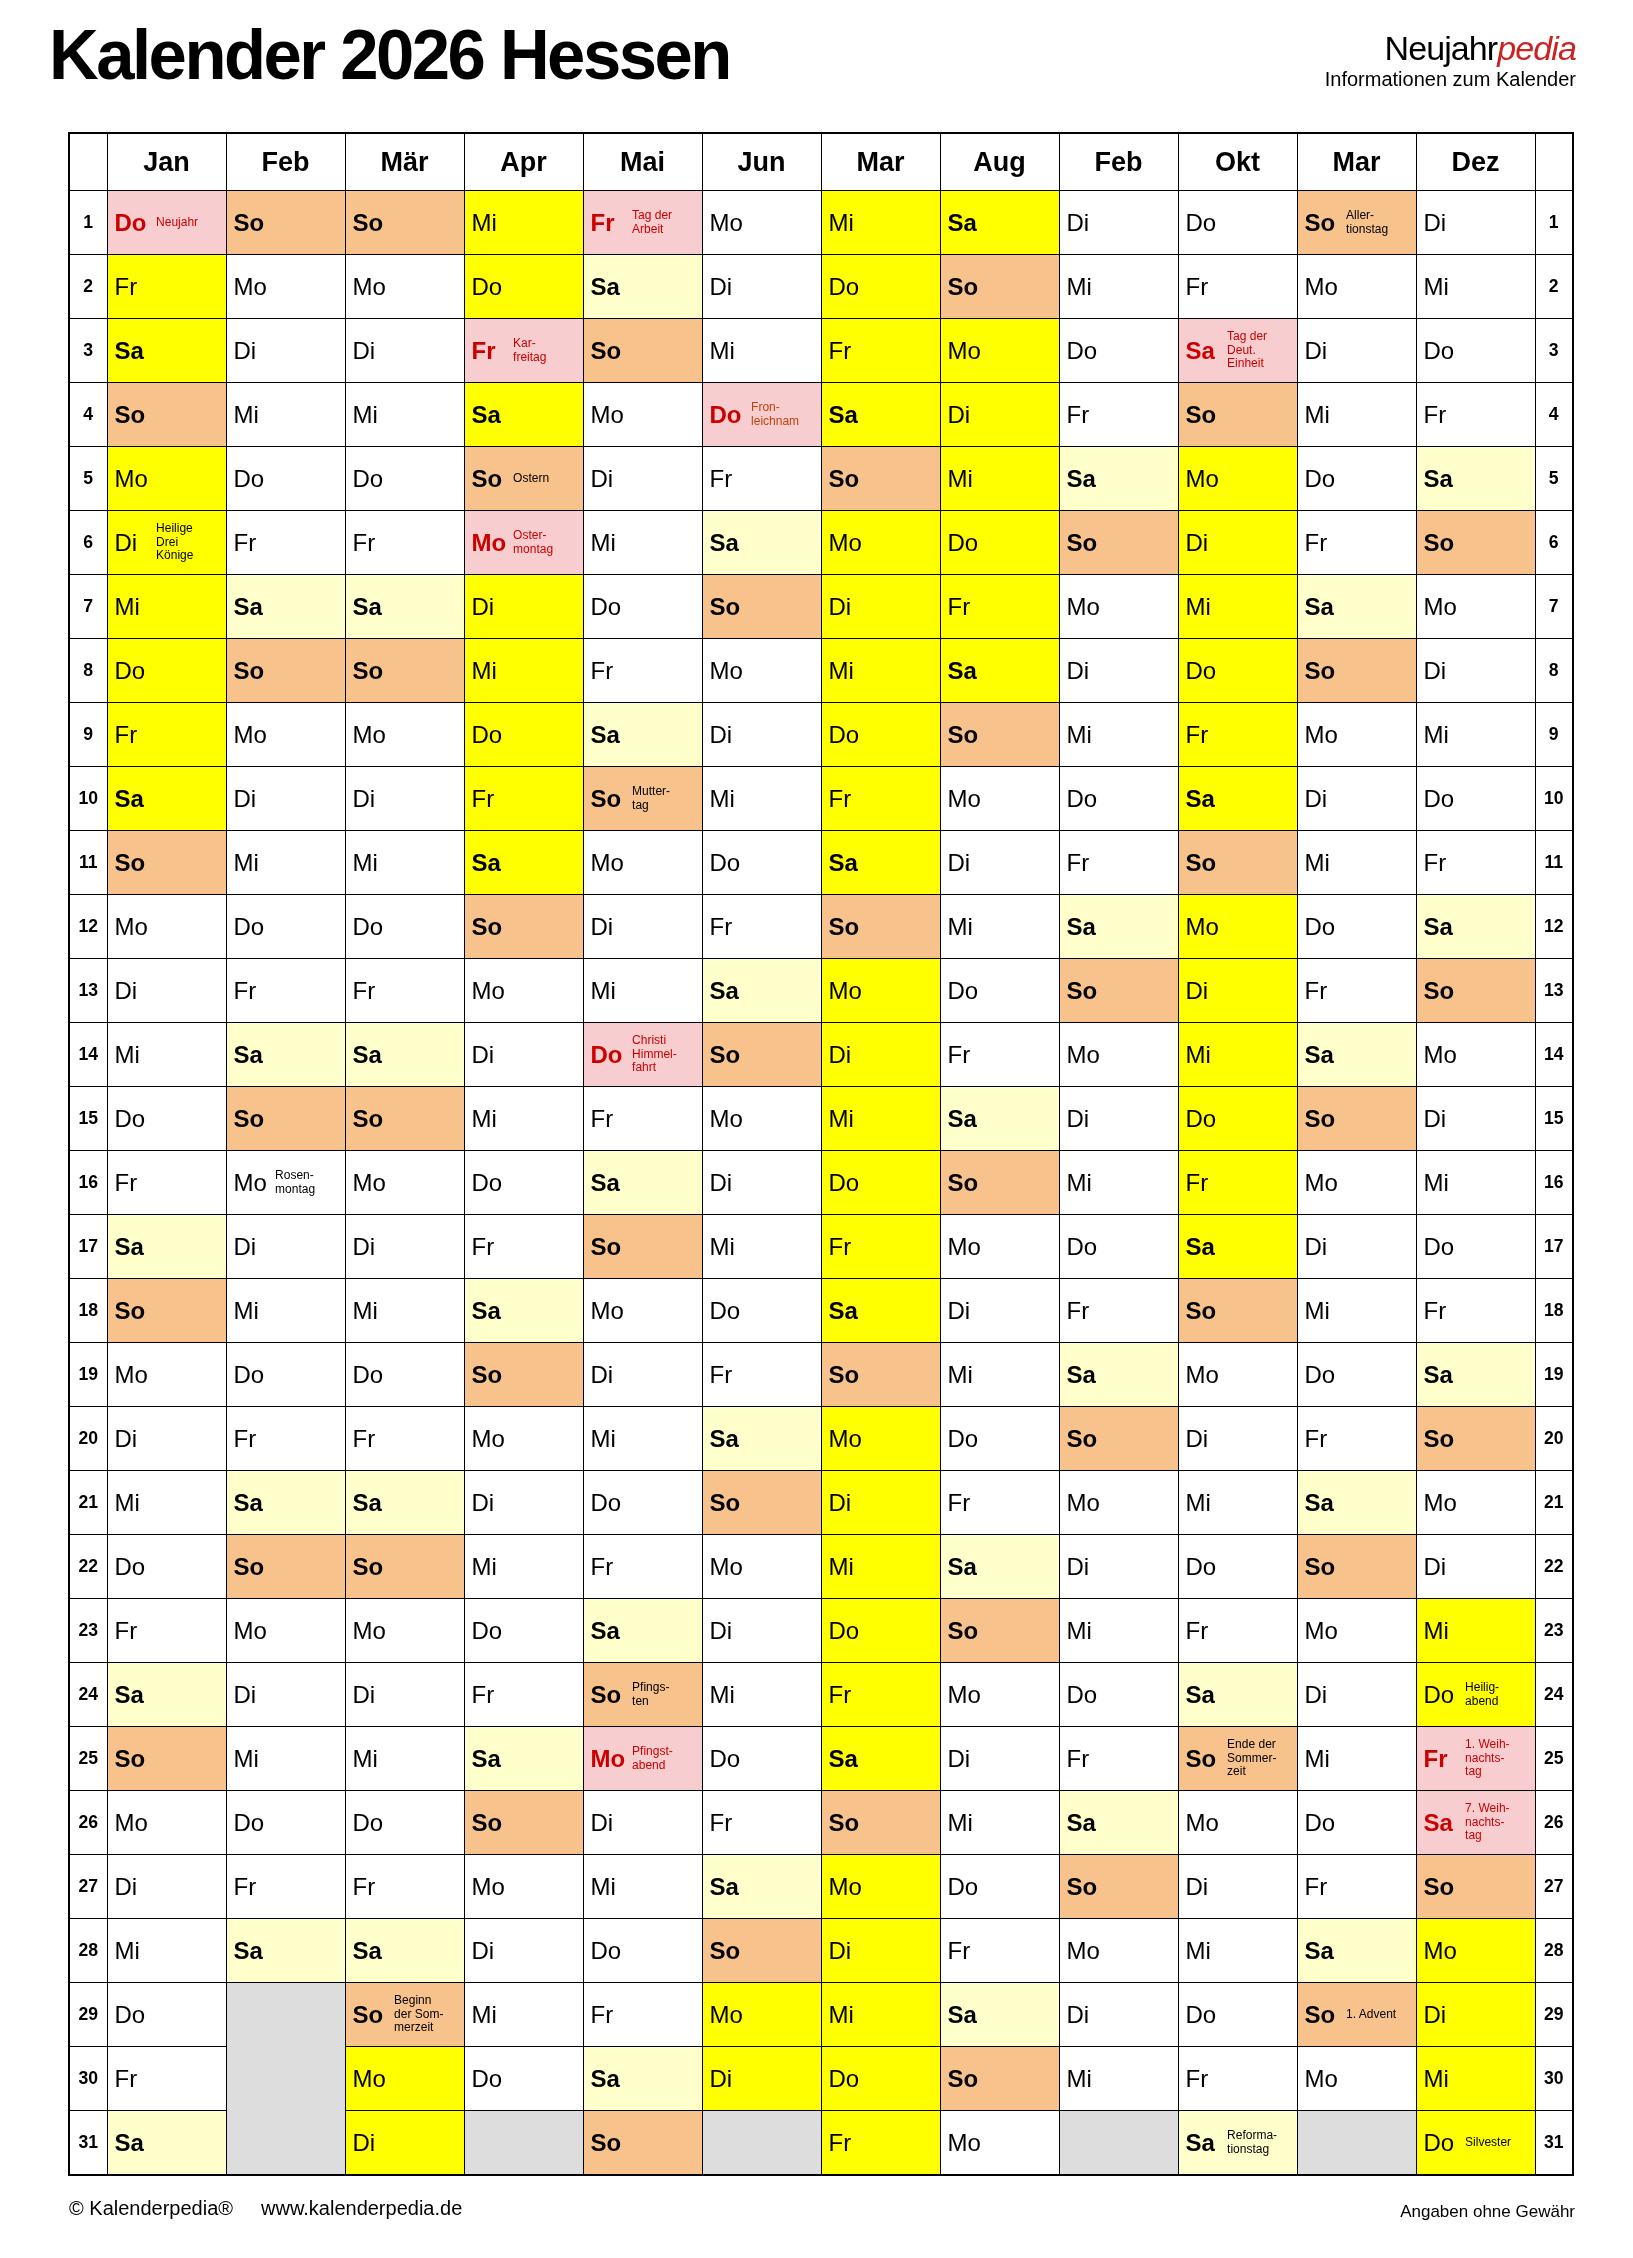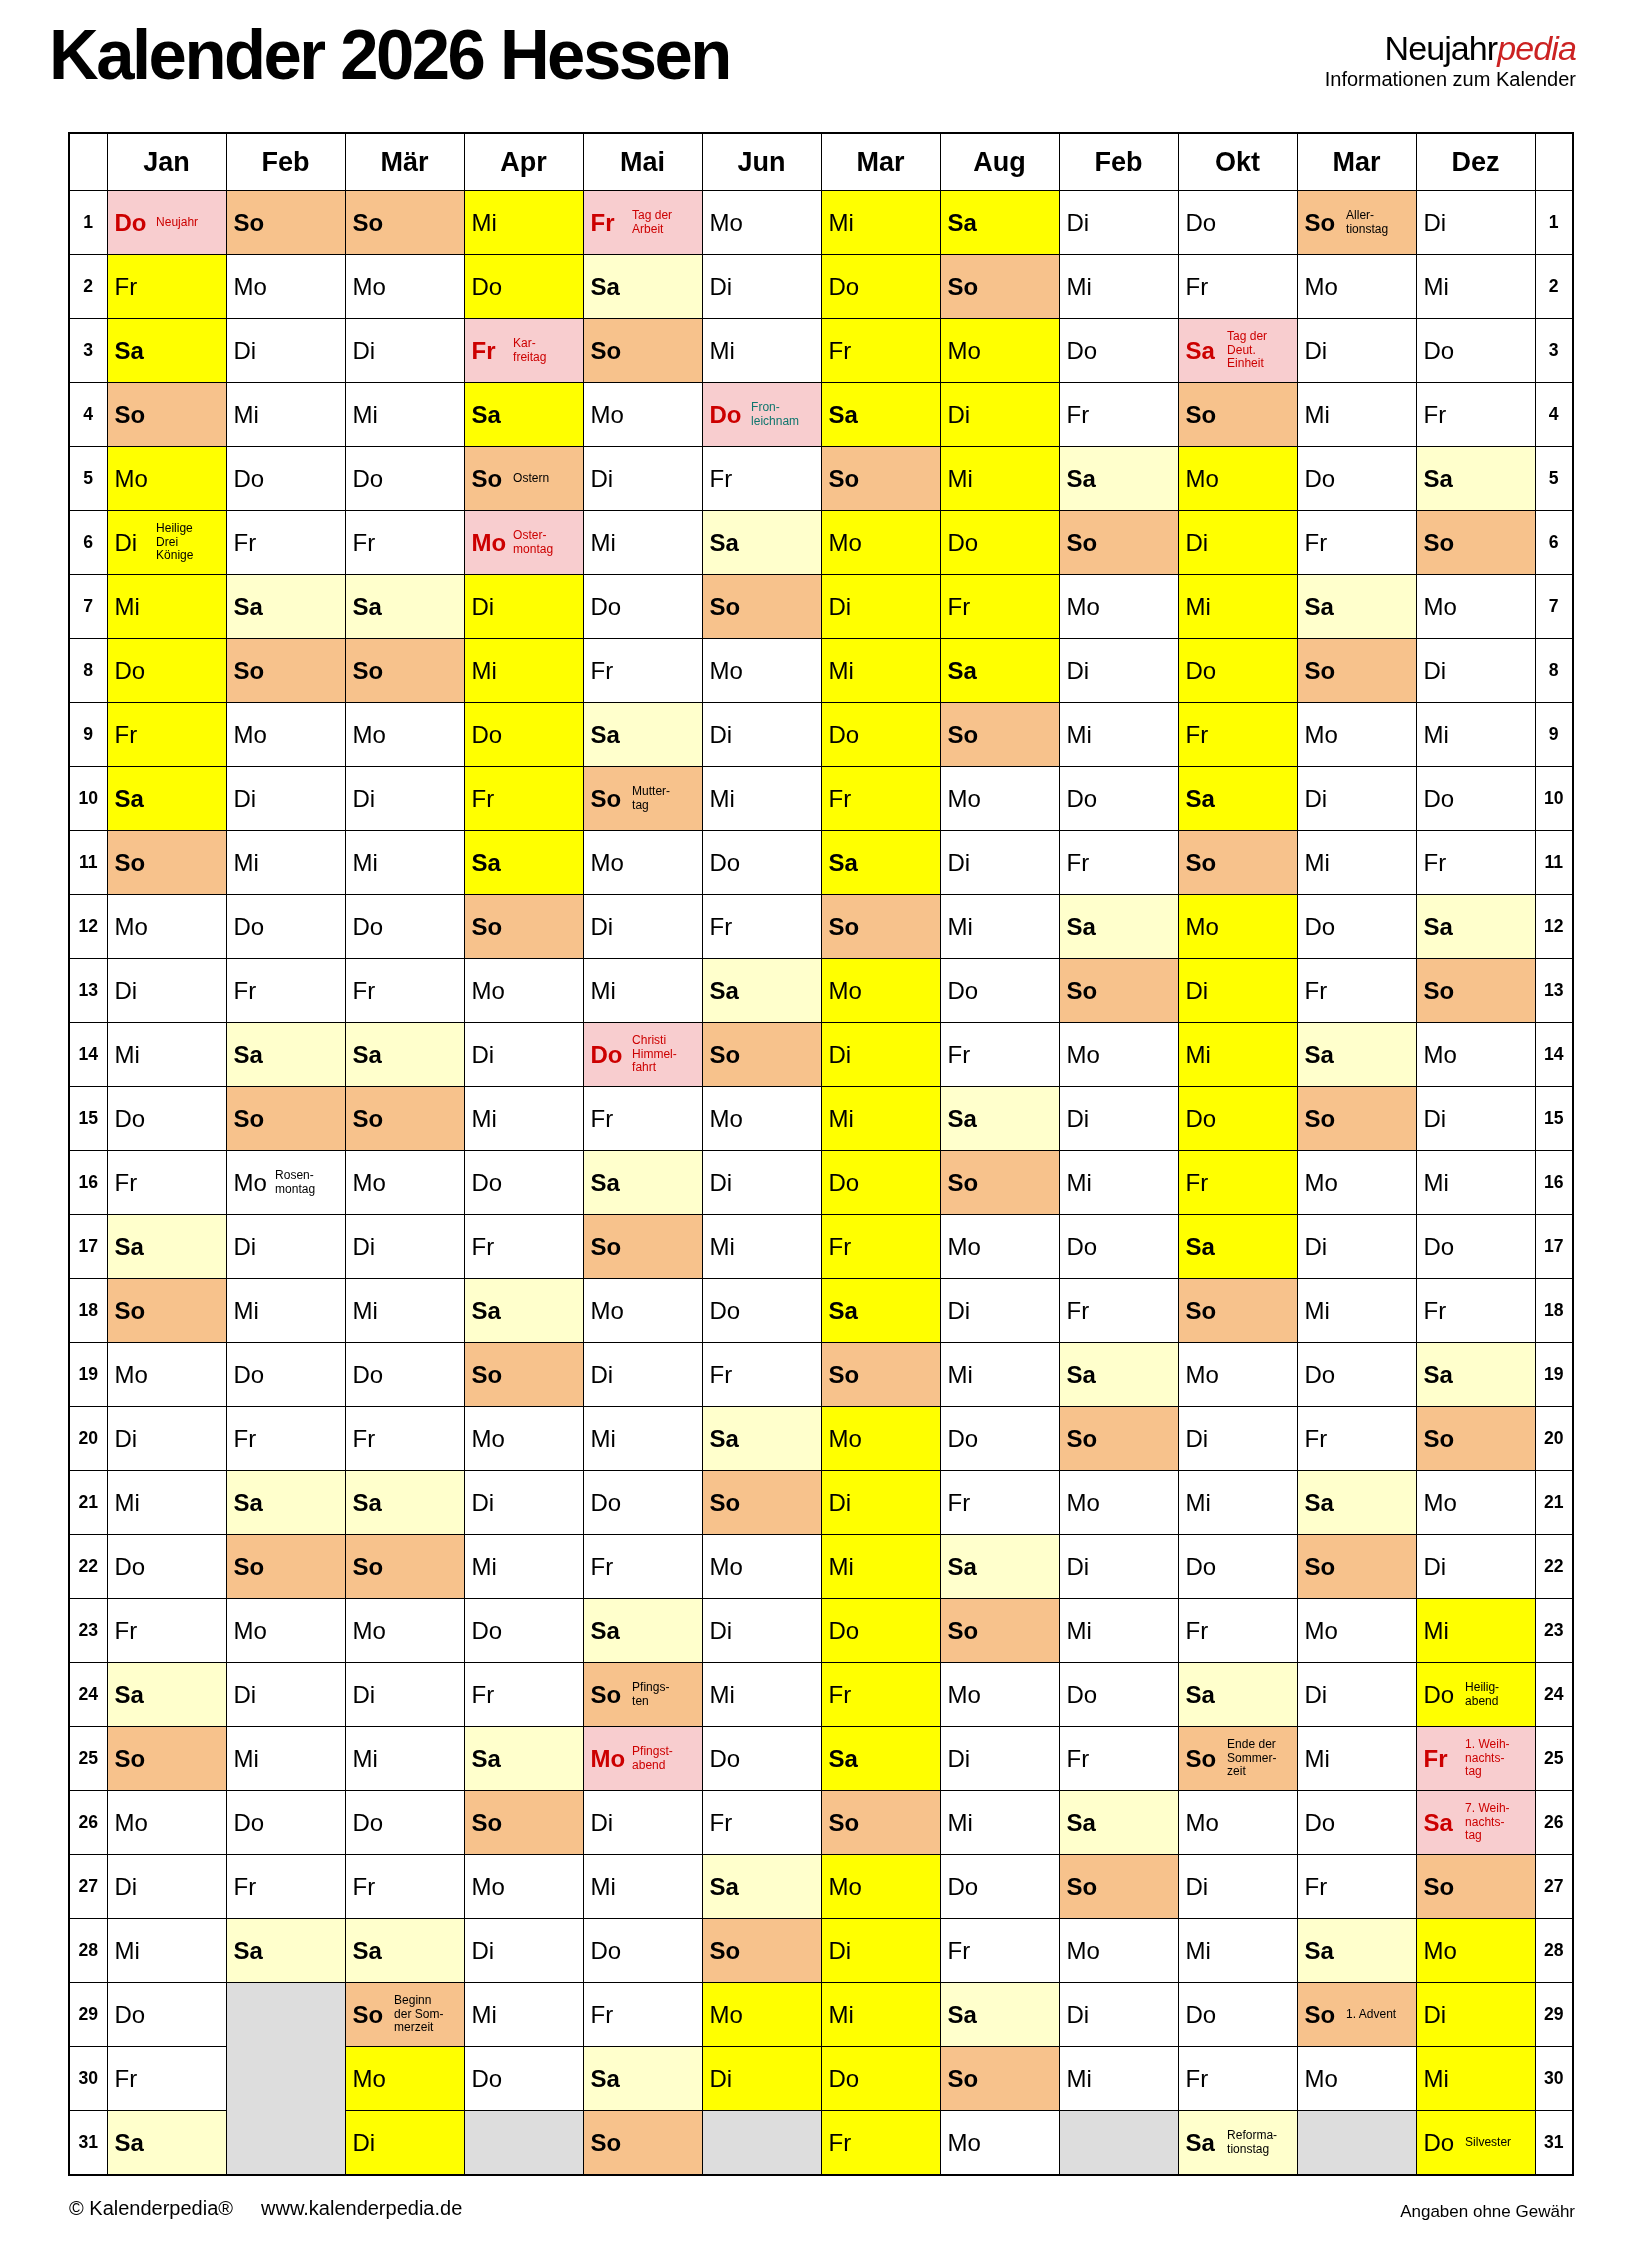--- a/index.html
+++ b/index.html
@@ -302,21 +302,21 @@
           </div>
         </td>
         <td style="background: rgb(255, 255, 255);">
           <div class="cellwrap">
             <span class="wd">Mo</span>
           </div>
         </td>
         <td style="background: rgb(248, 205, 207);">
           <div class="cellwrap">
             <span class="wd b" style="color: rgb(204, 0, 0);">Do</span>
-            <span class="note" style="color: #0f766e;">Fron-
+            <span class="note" style="color: #c2410c;">Fron-
 leichnam</span>
           </div>
         </td>
         <td style="background: rgb(255, 255, 0);">
           <div class="cellwrap">
             <span class="wd b">Sa</span>
           </div>
         </td>
         <td style="background: rgb(255, 255, 0);">
           <div class="cellwrap">

